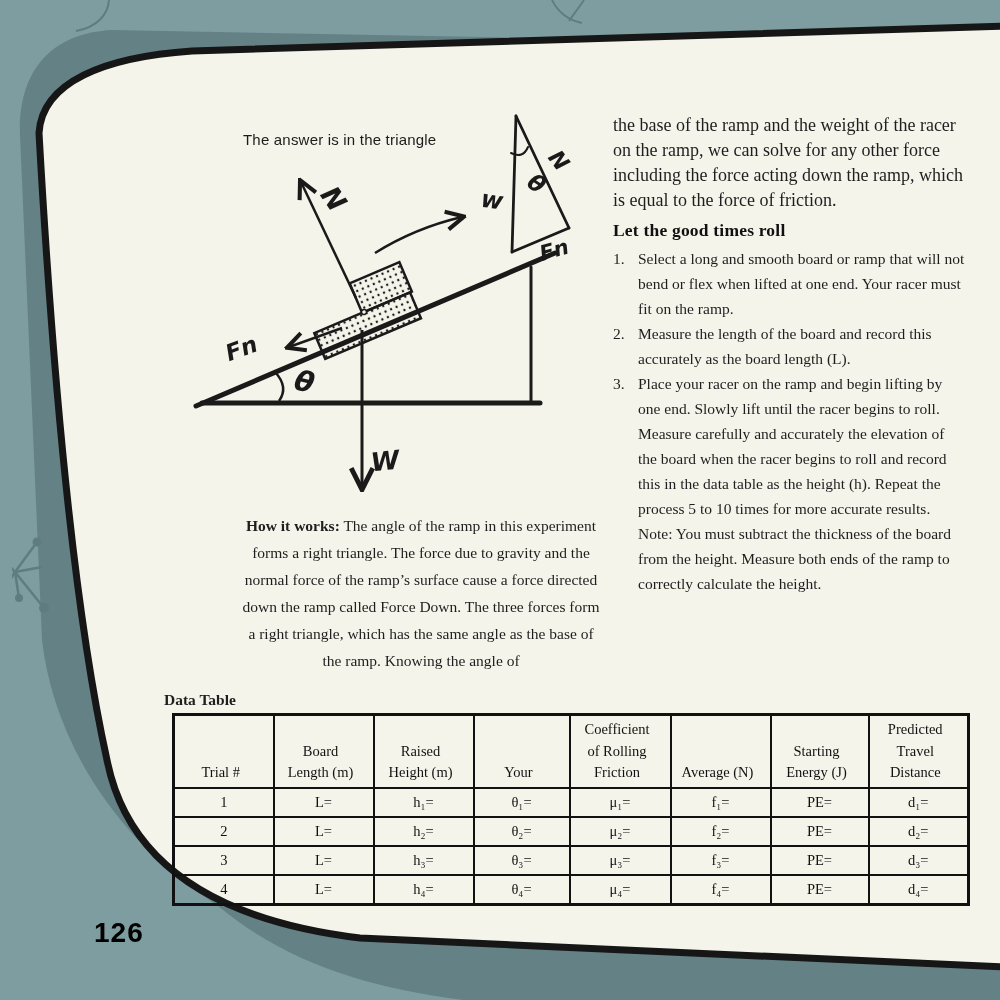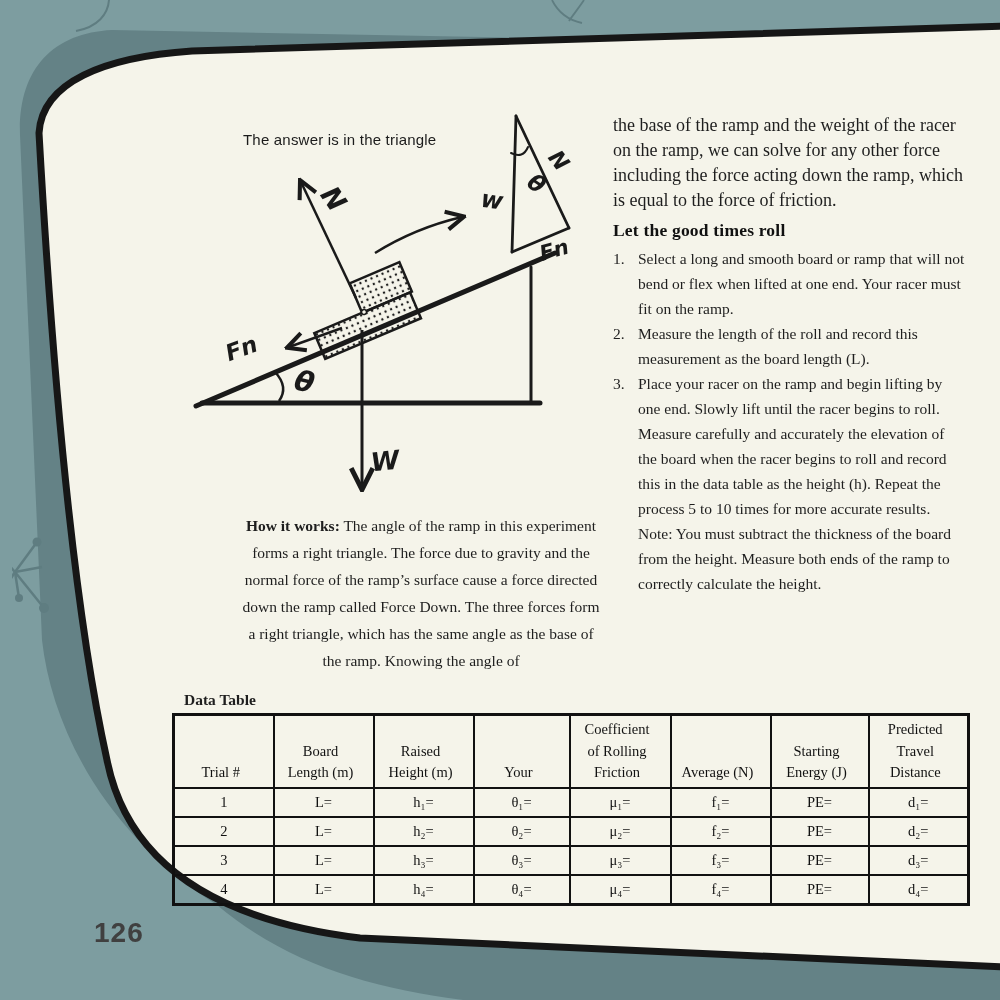--- a/index.html
+++ b/index.html
@@ -19,33 +19,33 @@
   .right-col h2{margin:7px 0 5px 0;font-family:Liberation Serif, serif;
                 font-size:17.5px;font-weight:700;color:#101010;letter-spacing:.2px;}
   .steps{list-style:none;margin:0;padding:0;font-size:15.5px;line-height:25px;}
   .steps li{display:flex;}
   .steps .num{flex:none;width:25px;}
 
   .how{position:absolute;left:230px;top:512px;width:358px;margin:0;
        font-size:15.5px;line-height:27px;text-align:center;}
   .how b{font-weight:700;}
 
-  .table-title{position:absolute;left:172px;top:691px;font-size:15.5px;font-weight:700;}
+  .table-title{position:absolute;left:152px;top:691px;font-size:15.5px;font-weight:700;}
   .table-wrap{position:absolute;left:160px;top:713px;}
   table{border-collapse:collapse;table-layout:fixed;width:795px;
         font-family:"Liberation Serif",serif;color:#111;}
   th,td{border:2.5px solid #111;text-align:center;overflow:hidden;}
   table{border:3px solid #111;}
   th{height:68px;vertical-align:bottom;font-weight:normal;font-size:14.5px;
      line-height:1.5;padding:0 8px 3px 2px;white-space:pre-line;}
   td{height:25px;font-size:14.5px;vertical-align:middle;}
 
   .page-num{position:absolute;left:82px;top:917px;
             font-family:"Liberation Sans",sans-serif;font-weight:700;
-            font-size:28px;color:#404040;letter-spacing:1px;}
+            font-size:28px;color:#000000;letter-spacing:1px;}
 </style>
 </head>
 <body>
 
 <div class="stage">
 
   <svg class="bg" viewBox="0 0 1000 1000">
     <rect x="0" y="0" width="1000" height="1000" fill="#7d9da0"></rect>
 
     <path d="M 97 0 C 96 14, 86 27, 64 31" fill="none" stroke="#5f7d81" stroke-width="2"></path>
@@ -131,21 +131,21 @@
     <div class="right-col">
       <p>the base of the ramp and the weight of the racer on the ramp, we can solve for any other force including the force acting down the ramp, which is equal to the force of friction.</p>
       <h2>Let the good times roll</h2>
       <ol class="steps">
         <li>
           <span class="num">1.</span>
           <span>Select a long and smooth board or ramp that will not bend or flex when lifted at one end. Your racer must fit on the ramp.</span>
         </li>
         <li>
           <span class="num">2.</span>
-          <span>Measure the length of the roll and record this measurement as the board length (L).</span>
+          <span>Measure the length of the board and record this accurately as the board length (L).</span>
         </li>
         <li>
           <span class="num">3.</span>
           <span>Place your racer on the ramp and begin lifting by one end. Slowly lift until the racer begins to roll. Measure carefully and accurately the elevation of the board when the racer begins to roll and record this in the data table as the height (h). Repeat the process 5 to 10 times for more accurate results. Note: You must subtract the thickness of the board from the height. Measure both ends of the ramp to correctly calculate the height.</span>
         </li>
       </ol>
     </div>
 
     <p class="how"><b>How it works:</b><span> The angle of the ramp in this experiment forms a right triangle. The force due to gravity and the normal force of the ramp’s surface cause a force directed down the ramp called Force Down. The three forces form a right triangle, which has the same angle as the base of the ramp. Knowing the angle of</span></p>
 

